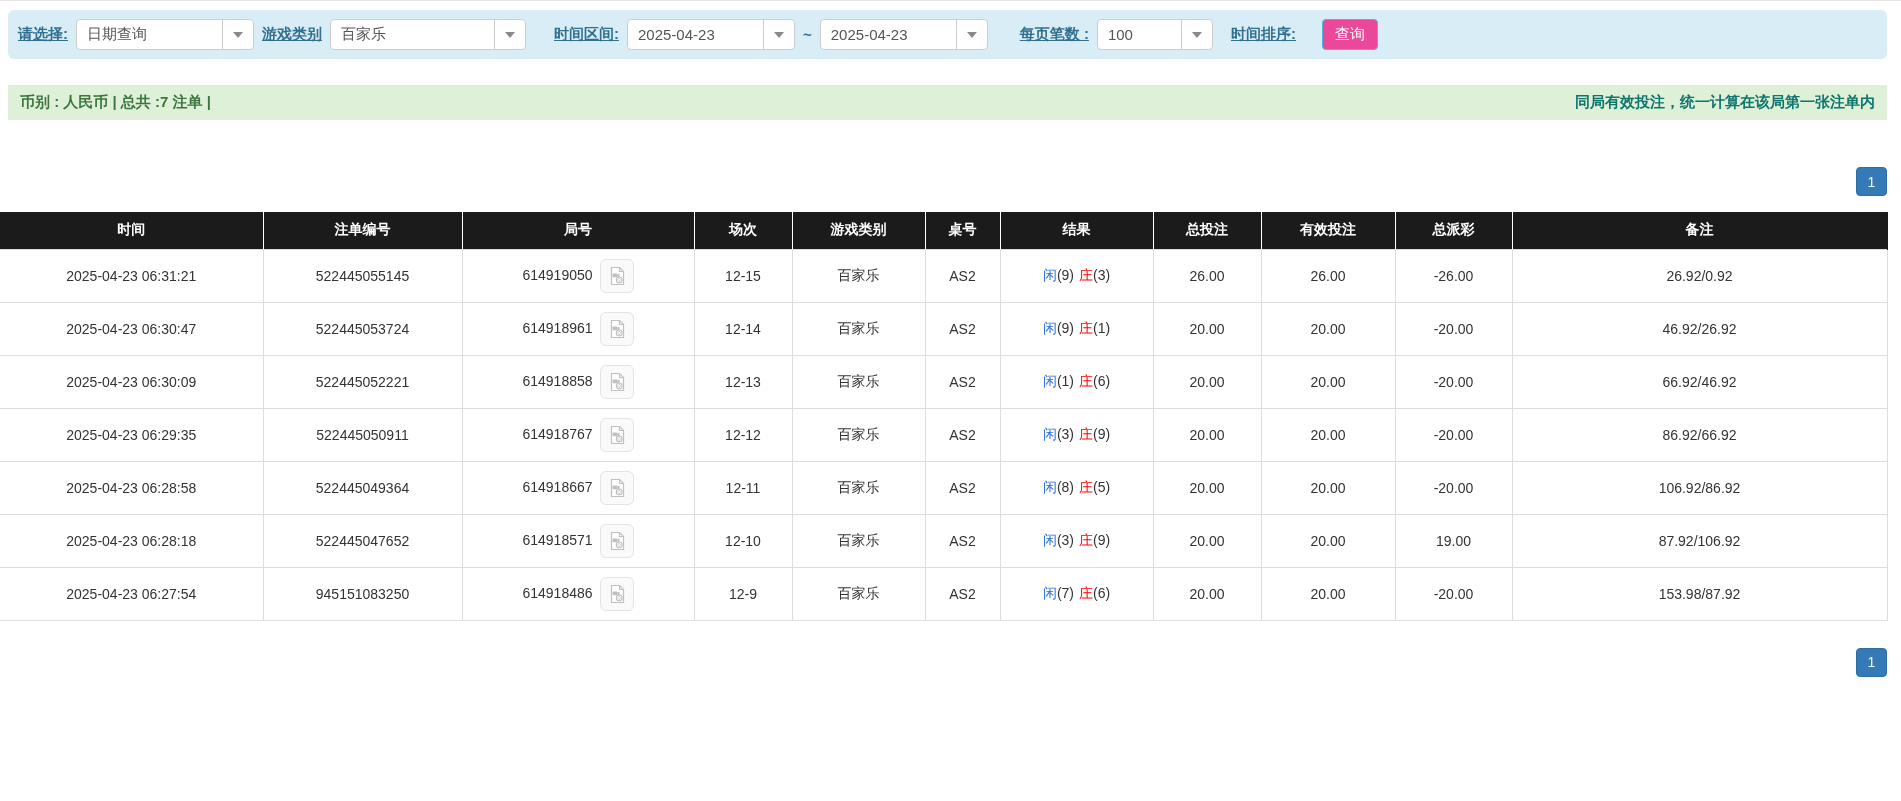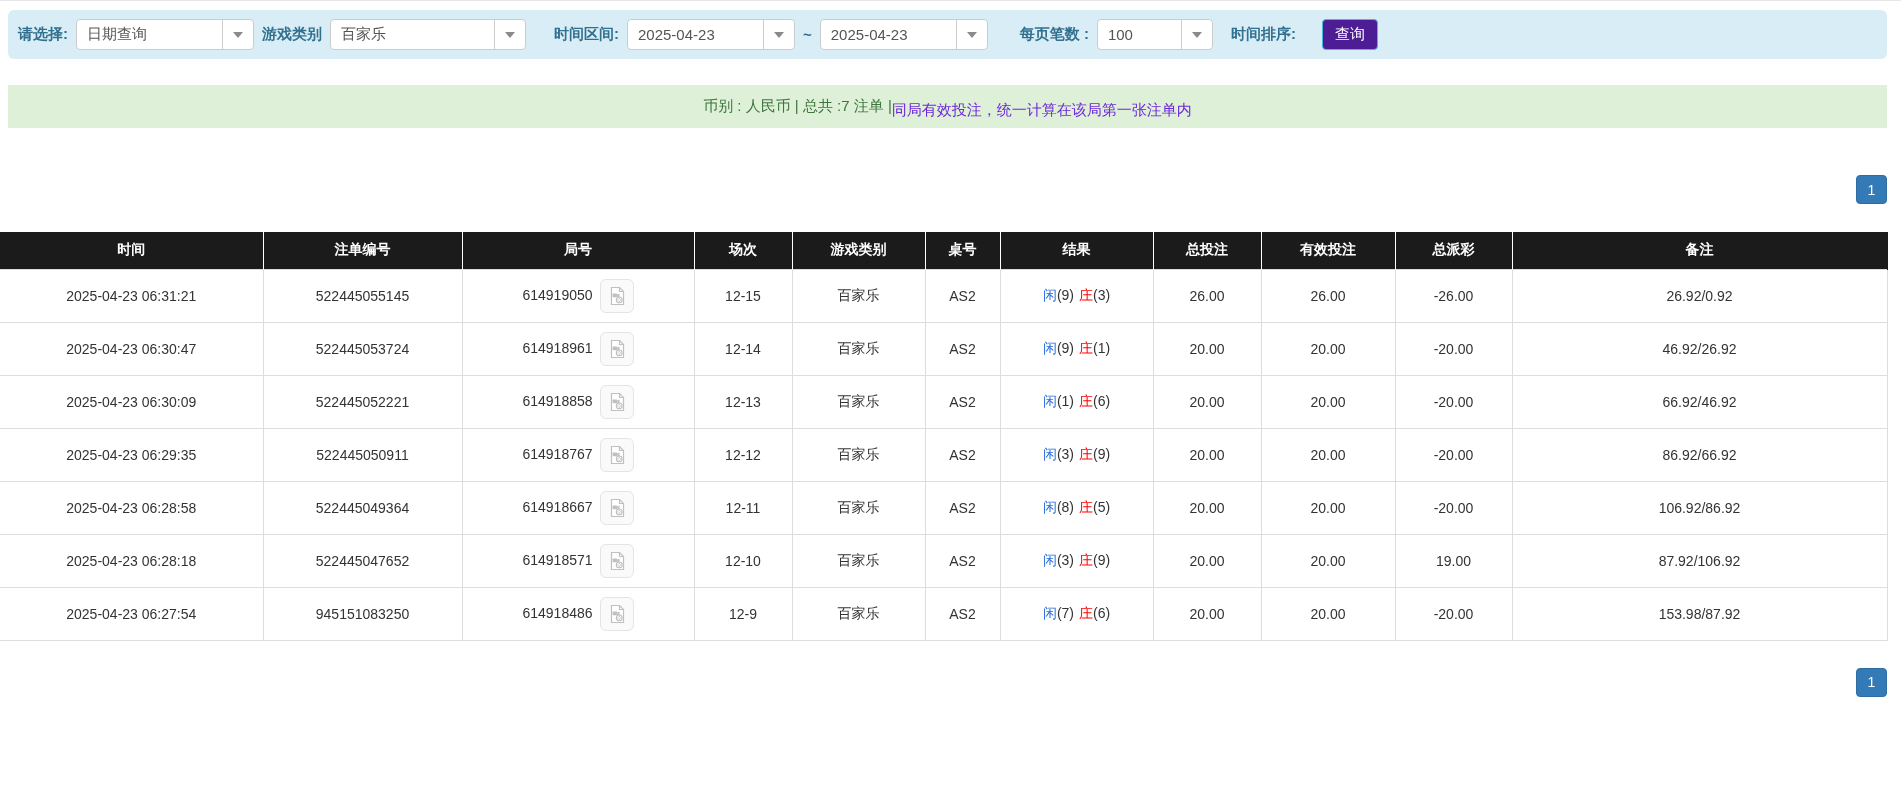--- a/index.html
+++ b/index.html
@@ -15,63 +15,64 @@
     margin:9px 0 9px 2px; letter-spacing:0.5px;
   }
   .title-rule { border-bottom:1px solid #e7e7e7; }
 
   
   .filter-bar {
     margin:9px 14px 0 8px; height:49px;
     background:#d9edf7; border-radius:6px;
     display:flex; align-items:center; gap:8px; padding:0 10px;
   }
-  .flabel { font-weight:bold; color:#31708f; font-size:15px; white-space:nowrap; }
+  .flabel { font-weight:bold; color:#31708f; font-size:15px; white-space:nowrap;text-decoration:underline; }
   .select {
     height:31px; background:#fff; border:1px solid #ccc; border-radius:4px;
     display:flex; align-items:stretch; font-size:15px; color:#555; overflow:hidden;
   }
   .sel-text { padding:8px 10px; display:flex; align-items:center; flex:1; white-space:nowrap; }
   .caret-seg {
     width:31px; border-left:1px solid #ccc;
     display:flex; align-items:center; justify-content:center;
   }
   .caret {
     width:0; height:0; border-left:5px solid transparent;
     border-right:5px solid transparent; border-top:6px solid #8a8a8a;
   }
   .tilde { color:#31708f; font-weight:bold; font-size:15px; }
   .btn-search {
-    height:31px; padding:0 12px; background:#4c1d95; border:1px solid #46b8da;
+    height:31px; padding:0 12px; background:#ec4899; border:1px solid #46b8da;
     color:#fff; font-size:15px; border-radius:4px; cursor:pointer;
     font-family:"Liberation Sans", sans-serif;
   }
 
   
   .notice-bar {
     margin:26px 14px 0 8px; background:#dff0d8;
-    padding:8px 12px; display:flex; justify-content:center; align-items:center;
+    padding:8px 12px; display:flex; justify-content:space-between; align-items:center;
     font-size:15px;
+    font-weight:bold;
   }
   .notice-left { color:#3c763d; }
-  .notice-right { color:#6d28d9;margin-top:8px; }
+  .notice-right { color:#0f766e; }
 
   
   .pager { display:flex; justify-content:flex-end; margin:0 14px; }
   .pager.top { margin-top:47px; }
   .pager.bottom { margin-top:27px; }
   .page-btn {
     min-width:31px; height:29px; background:#337ab7; border:1px solid #2e6da4;
     border-radius:4px; color:#fff; font-size:14px;
     display:flex; align-items:center; justify-content:center; cursor:pointer;
   }
 
   
   table.records {
-    margin-top:28px; width:1887px; border-collapse:collapse; table-layout:fixed;
+    margin-top:16px; width:1887px; border-collapse:collapse; table-layout:fixed;
     font-size:14px;
     padding-left:26px;
   }
   table.records thead th {
     background:#1b1b1b; color:#fff; font-weight:bold; height:37px;
     border-right:1px solid #fff; text-align:center;
   }
   table.records thead th:last-child { border-right:1px solid #1b1b1b; }
   table.records tbody td {
     height:53px; border:1px solid #ddd; text-align:center; color:#333;

